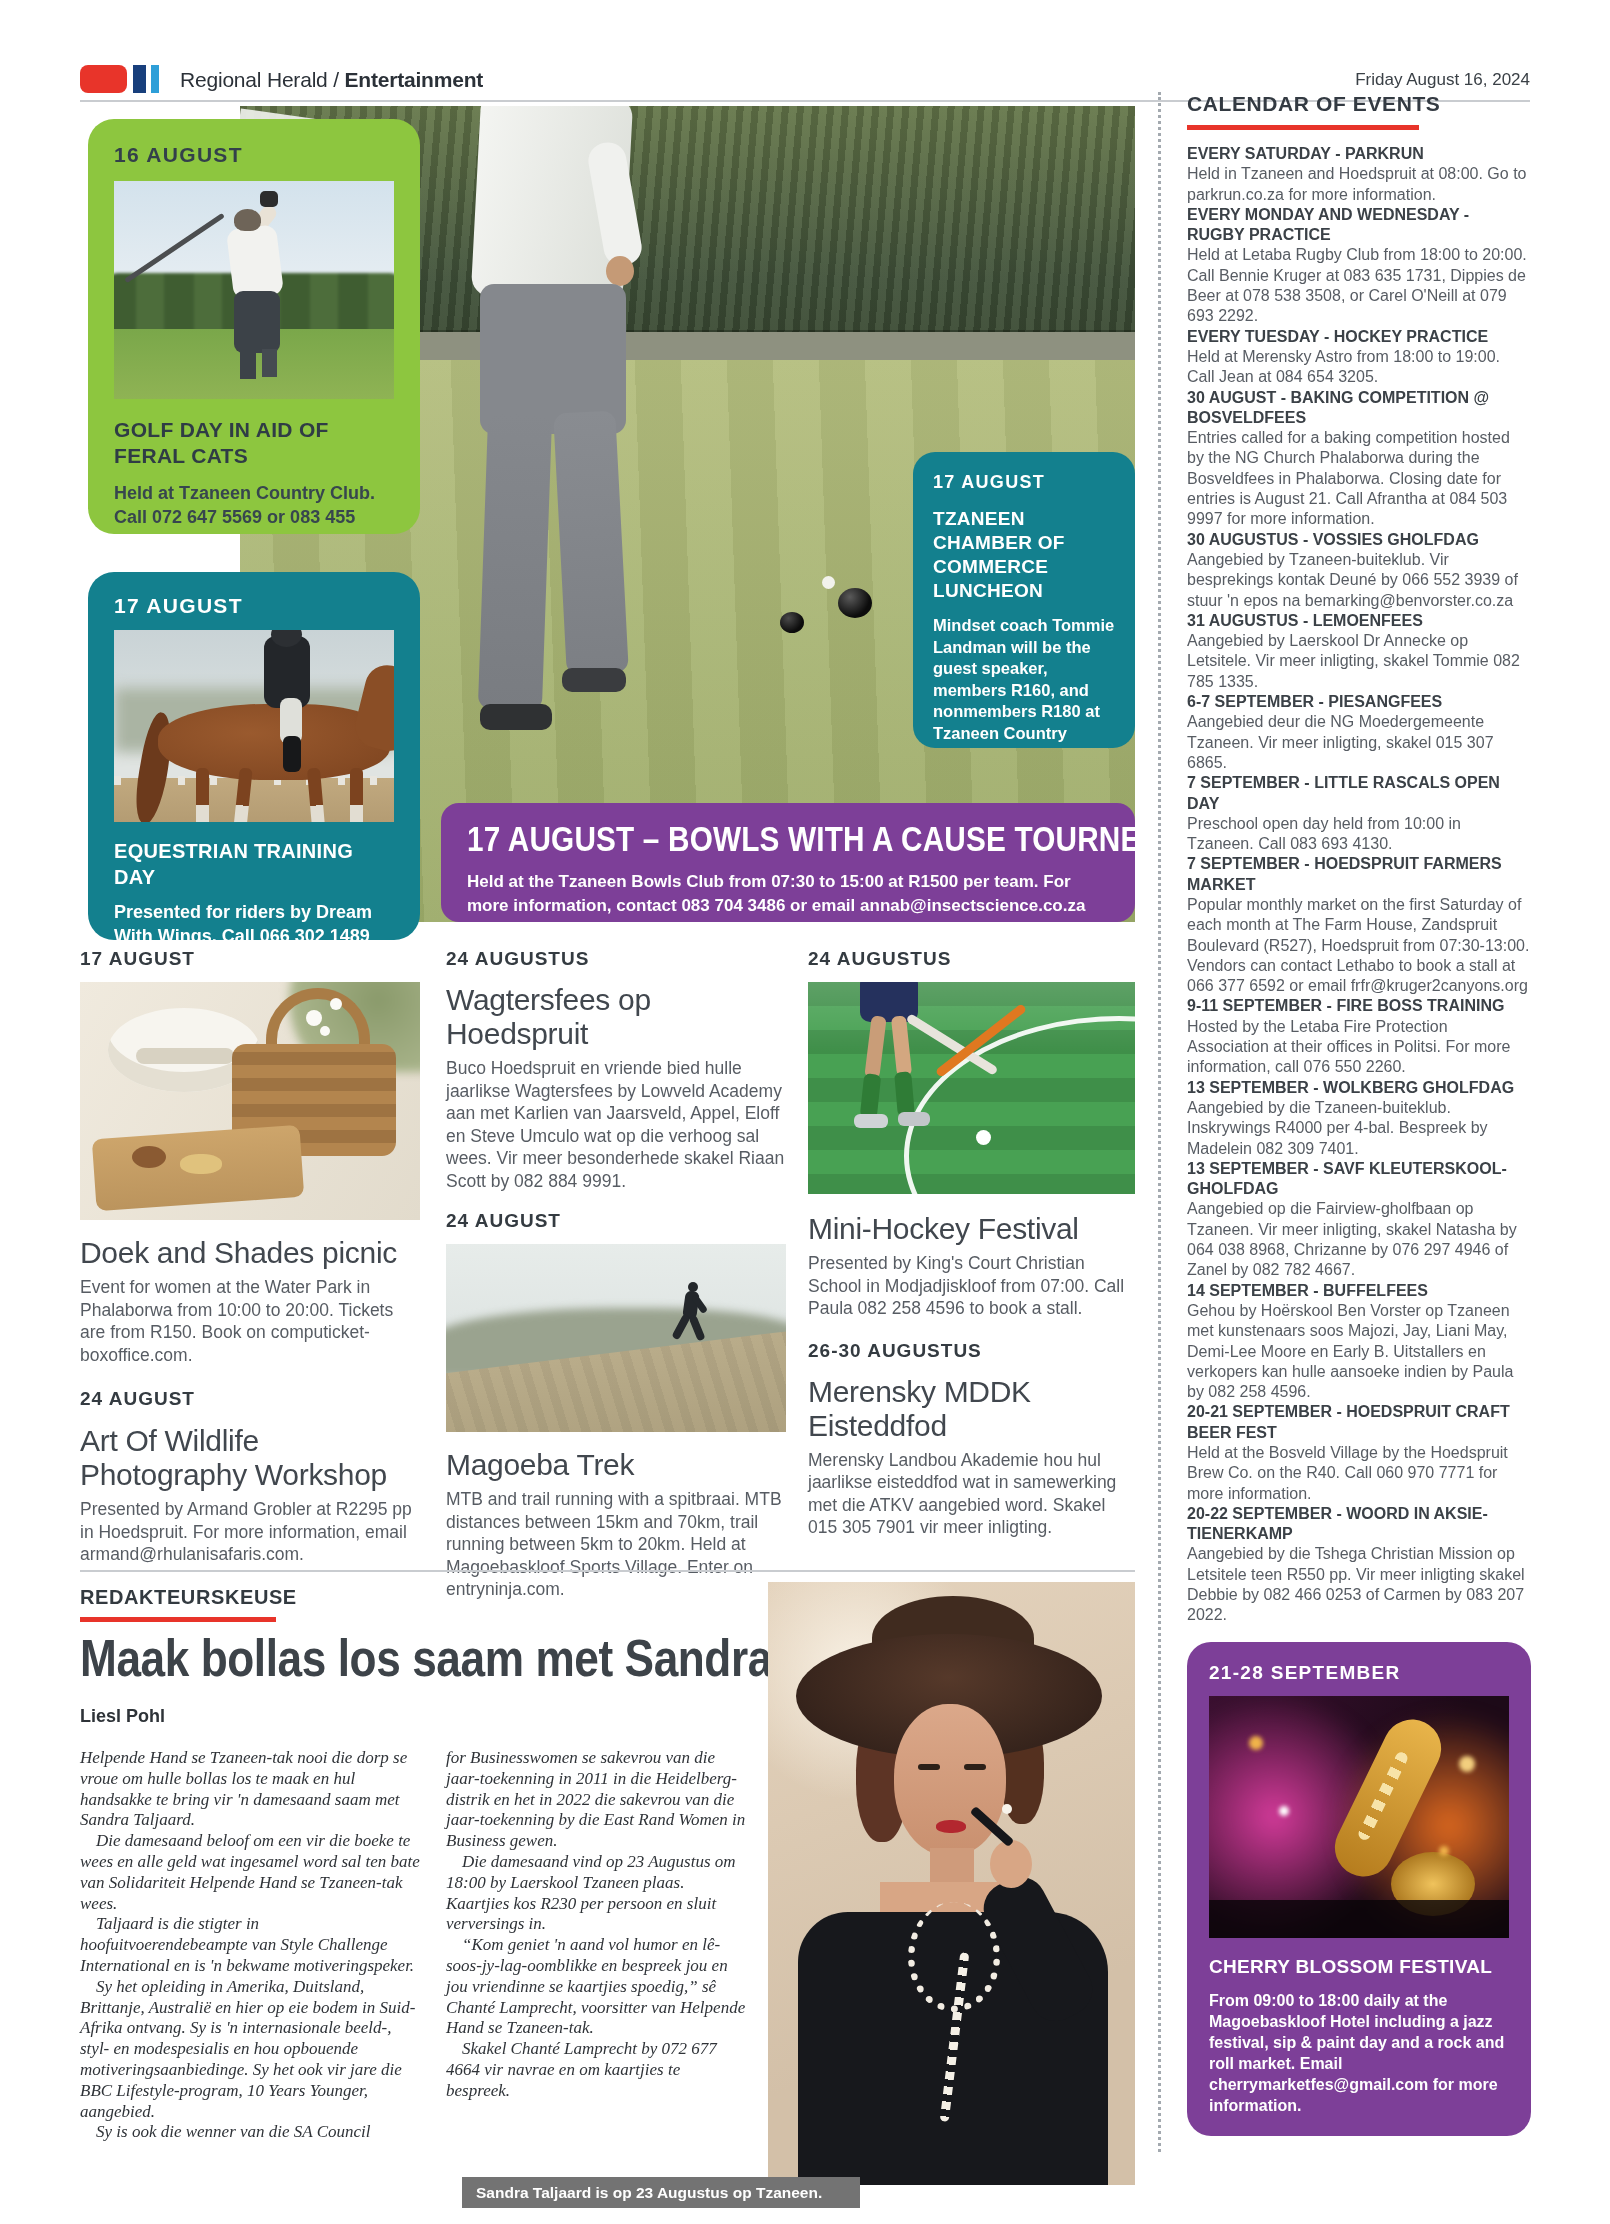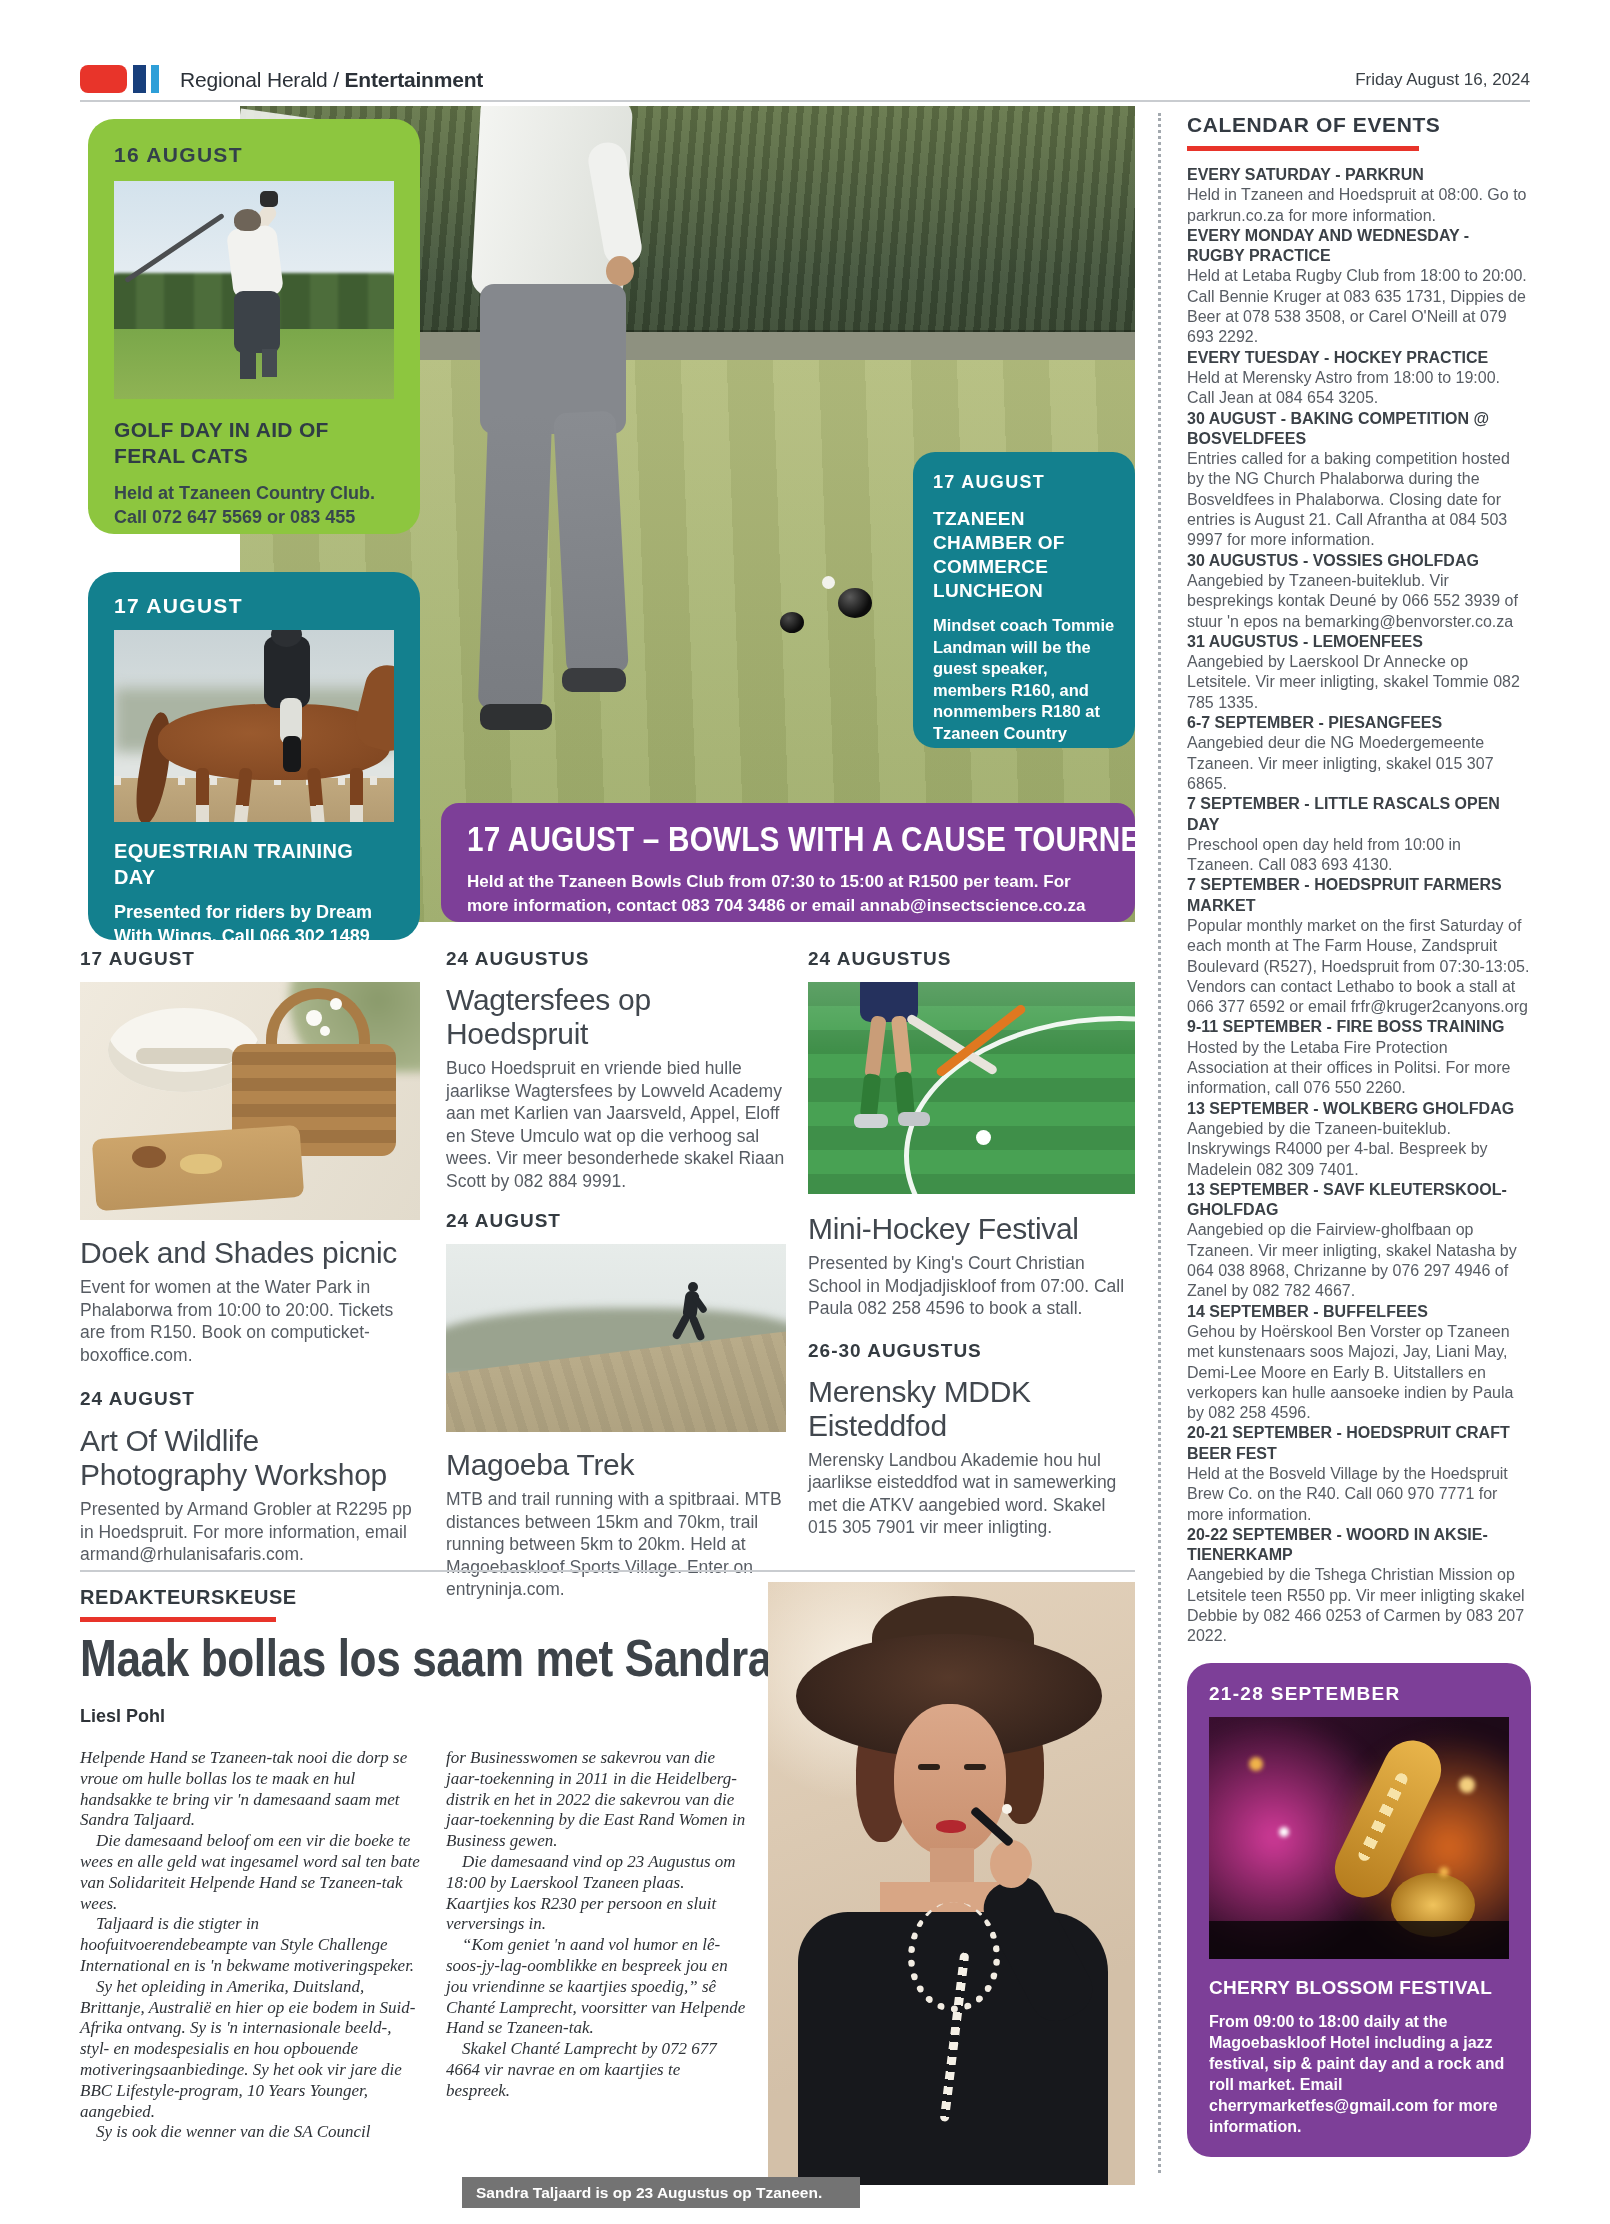--- a/index.html
+++ b/index.html
@@ -348,21 +348,21 @@
     <div class="s pt-arm"></div>
     <div class="s pt-hand"></div>
     <div class="s pt-glasses"></div>
     <div class="s pt-pearlarc"></div>
     <div class="s pt-strand"></div>
     <div class="s pt-earring"></div>
   </div>
 
   <div class="abs caption-bar" style="left:462px;top:2177px;width:398px;height:31px;">Sandra Taljaard is op 23 Augustus op Tzaneen.</div>
 
-  <div class="abs sidebar" style="left:1158px;top:113px;width:372px;min-height:2060px;">
+  <div class="abs sidebar" style="left:1158px;top:92px;width:372px;min-height:2060px;">
     <div class="cal-title">CALENDAR OF EVENTS</div>
     <div class="cal-rule"></div>
 
     <div>
         <div class="cal-head">EVERY SATURDAY - PARKRUN</div>
         <div class="cal-body">Held in Tzaneen and Hoedspruit at 08:00. Go to parkrun.co.za for more information.</div>
       </div>
     <div>
         <div class="cal-head">EVERY MONDAY AND WEDNESDAY - RUGBY PRACTICE</div>
         <div class="cal-body">Held at Letaba Rugby Club from 18:00 to 20:00. Call Bennie Kruger at 083 635 1731, Dippies de Beer at 078 538 3508, or Carel O'Neill at 079 693 2292.</div>
@@ -386,21 +386,21 @@
     <div>
         <div class="cal-head">6-7 SEPTEMBER - PIESANGFEES</div>
         <div class="cal-body">Aangebied deur die NG Moedergemeente Tzaneen. Vir meer inligting, skakel 015 307 6865.</div>
       </div>
     <div>
         <div class="cal-head">7 SEPTEMBER - LITTLE RASCALS OPEN DAY</div>
         <div class="cal-body">Preschool open day held from 10:00 in Tzaneen. Call 083 693 4130.</div>
       </div>
     <div>
         <div class="cal-head">7 SEPTEMBER - HOEDSPRUIT FARMERS MARKET</div>
-        <div class="cal-body">Popular monthly market on the first Saturday of each month at The Farm House, Zandspruit Boulevard (R527), Hoedspruit from 07:30-13:05. Vendors can contact Lethabo to book a stall at 066 377 6592 or email frfr@kruger2canyons.org</div>
+        <div class="cal-body">Popular monthly market on the first Saturday of each month at The Farm House, Zandspruit Boulevard (R527), Hoedspruit from 07:30-13:00. Vendors can contact Lethabo to book a stall at 066 377 6592 or email frfr@kruger2canyons.org</div>
       </div>
     <div>
         <div class="cal-head">9-11 SEPTEMBER - FIRE BOSS TRAINING</div>
         <div class="cal-body">Hosted by the Letaba Fire Protection Association at their offices in Politsi. For more information, call 076 550 2260.</div>
       </div>
     <div>
         <div class="cal-head">13 SEPTEMBER - WOLKBERG GHOLFDAG</div>
         <div class="cal-body">Aangebied by die Tzaneen-buiteklub. Inskrywings R4000 per 4-bal. Bespreek by Madelein 082 309 7401.</div>
       </div>
     <div>

